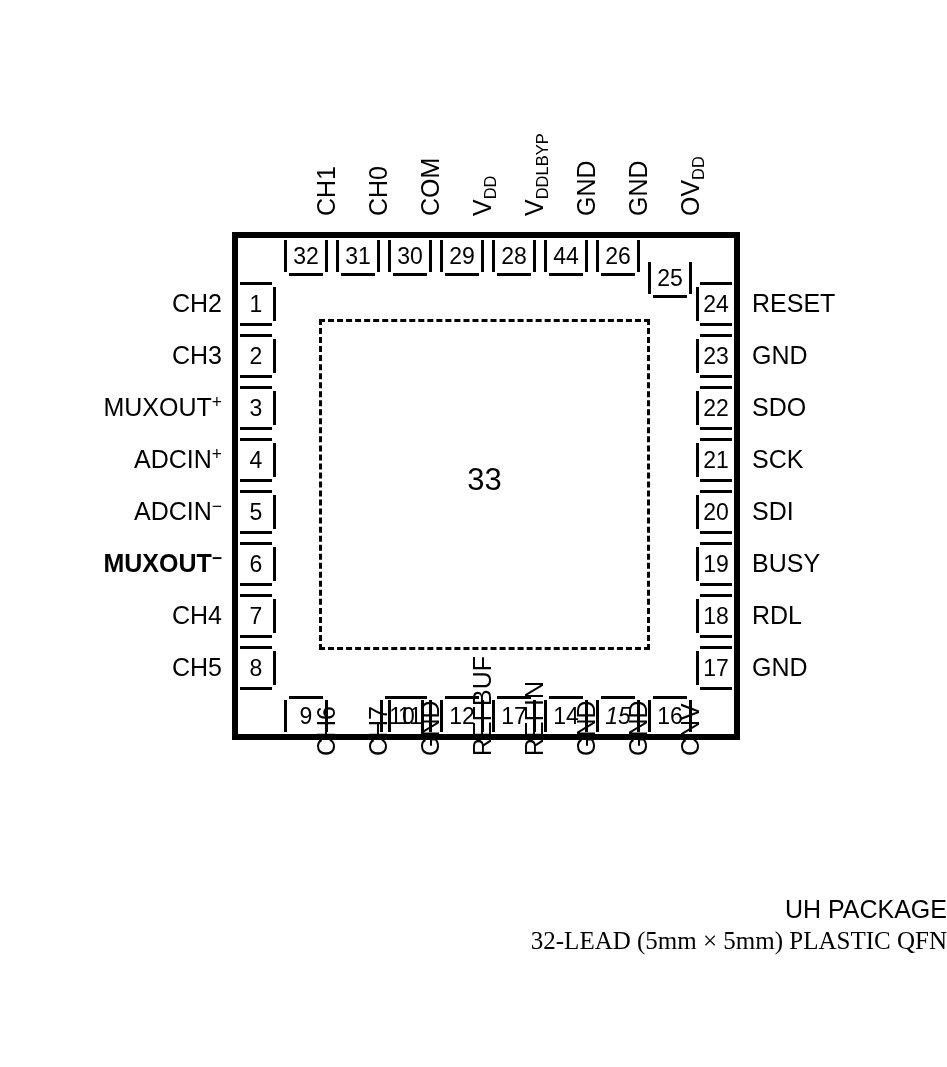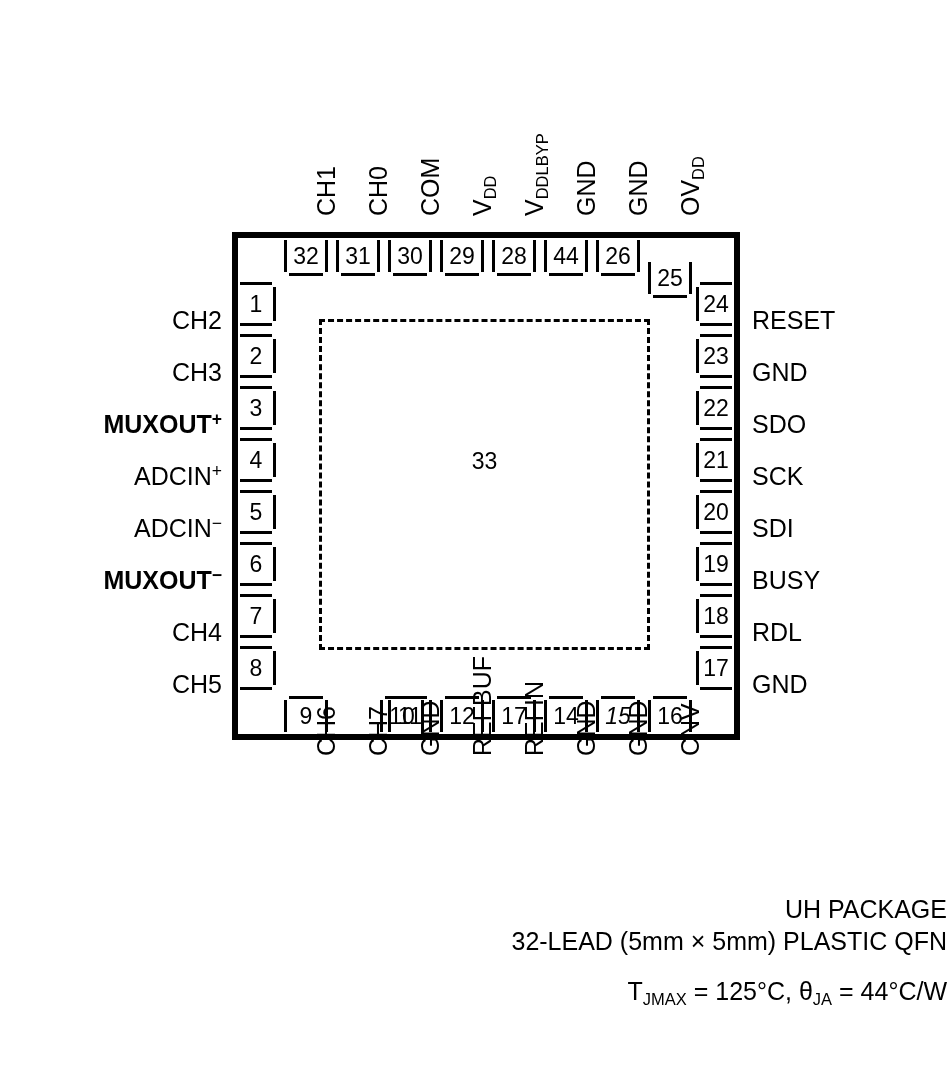--- a/index.html
+++ b/index.html
@@ -54,24 +54,24 @@
     top: 319px;
     width: 331px;
     height: 331px;
     box-sizing: border-box;
     border: 3px dashed #000;
     background: transparent;
   }
   .exposed-pad-label {
     position: absolute;
     left: 319px;
-    top: 448px;
+    top: 462px;
     width: 331px;
     text-align: center;
-    font-size: 23px;
+    font-size: 31px;
   }
 
   
   
   .pin {
     position: absolute;
     box-sizing: border-box;
   }
   .pin-num {
     position: absolute;
@@ -103,21 +103,20 @@
   .pin.v .cap    { left: 5px; width: 34px; height: 3px; }
   .pin.v.top-row    .cap { bottom: 0; }
   .pin.v.bottom-row .cap { top: 0; }
 
   
   .lbl {
     position: absolute;
     font-size: 25px;
     line-height: 1;
     white-space: nowrap;
-    margin-top: 17px;
   }
   .lbl-left  { text-align: right; }
   .lbl-right { text-align: left; }
 
   .lbl-rot {
     position: absolute;
     font-size: 25px;
     line-height: 1;
     white-space: nowrap;
     transform-origin: 0 0;
@@ -140,21 +139,21 @@
   
   .caption {
     position: absolute;
     left: 0;
     width: 947px;
     text-align: right;
     font-size: 25px;
     white-space: nowrap;
   }
   .cap-line1 { top: 895px; }
-  .cap-line2 { top: 927px; }
+  .cap-line2 { top: 927px; font-family: Liberation Serif, serif; }
   .cap-line3 { top: 977px; }
   .cap-line4 { top: 1009px; }
 </style>
 </head>
 <body>
 
 <div id="stage">
 
 
   <div class="pkg-body"></div>
@@ -176,21 +175,21 @@
         <span class="pl cap"></span>
         <span class="pin-num">2</span>
       </div>
       <div class="lbl lbl-left" style="right: 725px; top: 343px;"><span>CH3</span></div>
       <div class="pin h left-col" style="left: 236px; top: 386px;">
         <span class="pl top"></span>
         <span class="pl bottom"></span>
         <span class="pl cap"></span>
         <span class="pin-num">3</span>
       </div>
-      <div class="lbl lbl-left" style="right: 725px; top: 395px; font-weight: bold;"><span>MUXOUT</span><sup>+</sup></div>
+      <div class="lbl lbl-left" style="right: 725px; top: 395px;"><span>MUXOUT</span><sup>+</sup></div>
       <div class="pin h left-col" style="left: 236px; top: 438px;">
         <span class="pl top"></span>
         <span class="pl bottom"></span>
         <span class="pl cap"></span>
         <span class="pin-num">4</span>
       </div>
       <div class="lbl lbl-left" style="right: 725px; top: 447px;"><span>ADCIN</span><sup>+</sup></div>
       <div class="pin h left-col" style="left: 236px; top: 490px;">
         <span class="pl top"></span>
         <span class="pl bottom"></span>
@@ -388,17 +387,14 @@
       </div>
       <div class="lbl-rot" style="left: 678px; top: 756px;"><span>CNV</span></div>
     </div>
 
   <div class="caption cap-line1">
     <span>UH PACKAGE</span>
   </div>
   <div class="caption cap-line2">
     <span>32-LEAD (5mm </span><span>×</span><span> 5mm) PLASTIC QFN</span>
   </div>
-  <div class="caption cap-line3">
-    <span>T</span><sub>JMAX</sub><span> = 125°C, </span><span>θ</span><sub>JA</sub><span> = 44°C/W</span>
-  </div>
 
 </div>
 
 </body></html>

